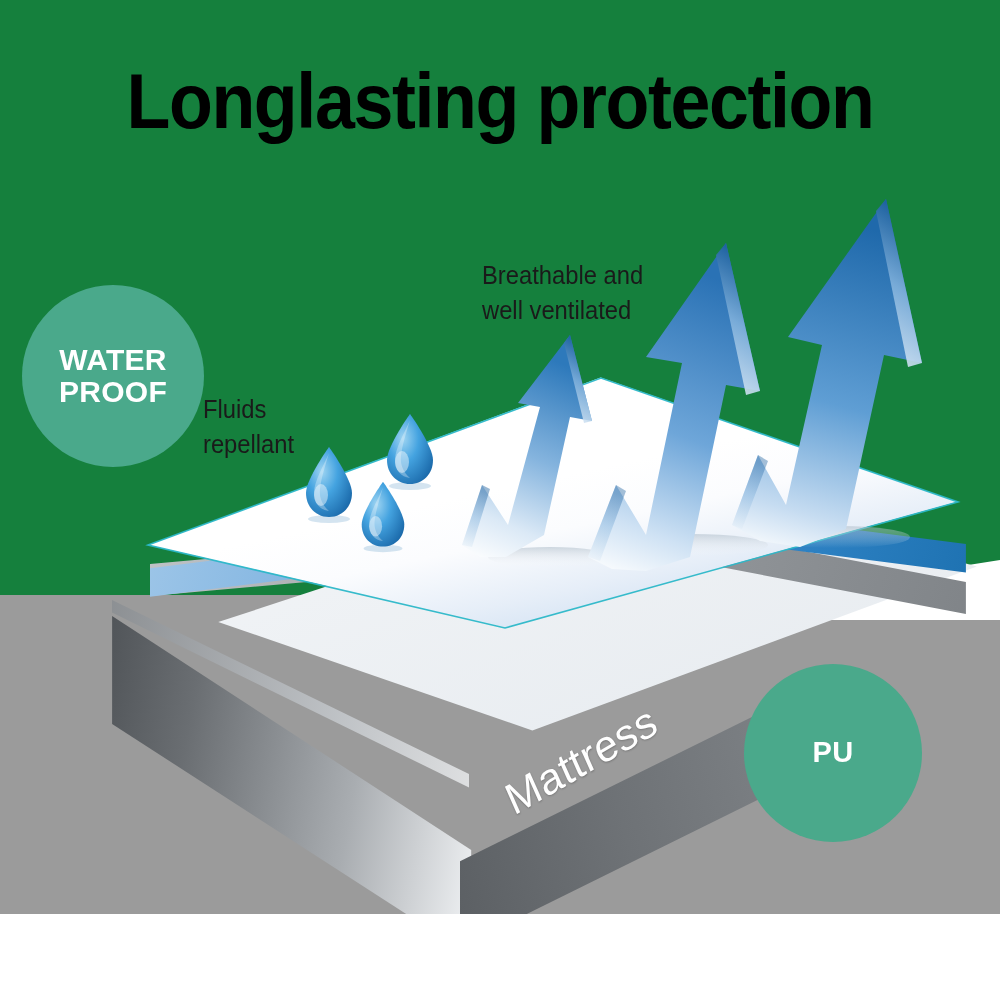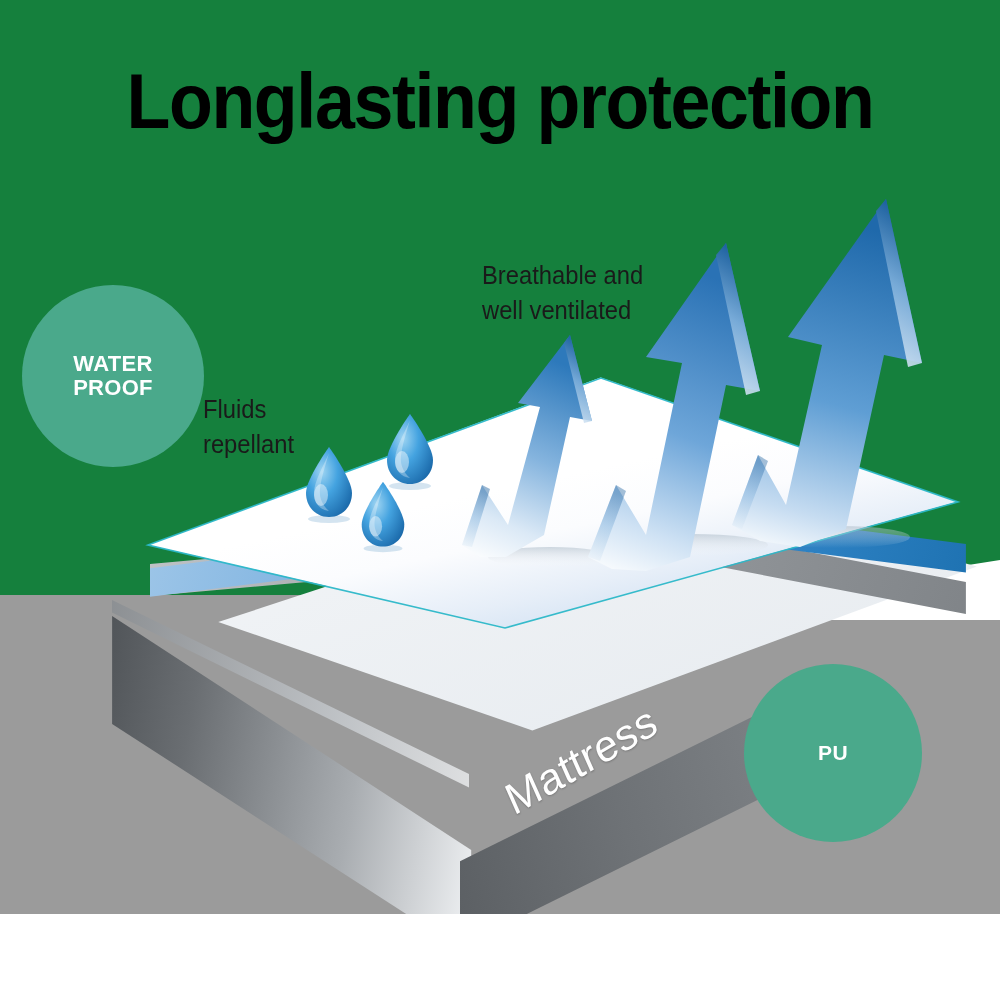--- a/index.html
+++ b/index.html
@@ -67,28 +67,28 @@
     font-weight: bold;
     line-height: 1.08;
     text-align: center;
     letter-spacing: 0.3px;
   }
   #badge-waterproof {
     left: 22px;
     top: 285px;
     width: 182px;
     height: 182px;
-    font-size: 22px;
+    font-size: 30px;
   }
   #badge-pucoating {
     left: 744px;
     top: 664px;
     width: 178px;
     height: 178px;
-    font-size: 21px;
+    font-size: 29px;
   }
   .badge .line { display: block; }
 
   
   .callout {
     position: absolute;
     font-family: "Liberation Sans Narrow", "Liberation Sans", sans-serif;
     color: #1a1a1a;
     font-size: 25px;
     line-height: 1.38;

